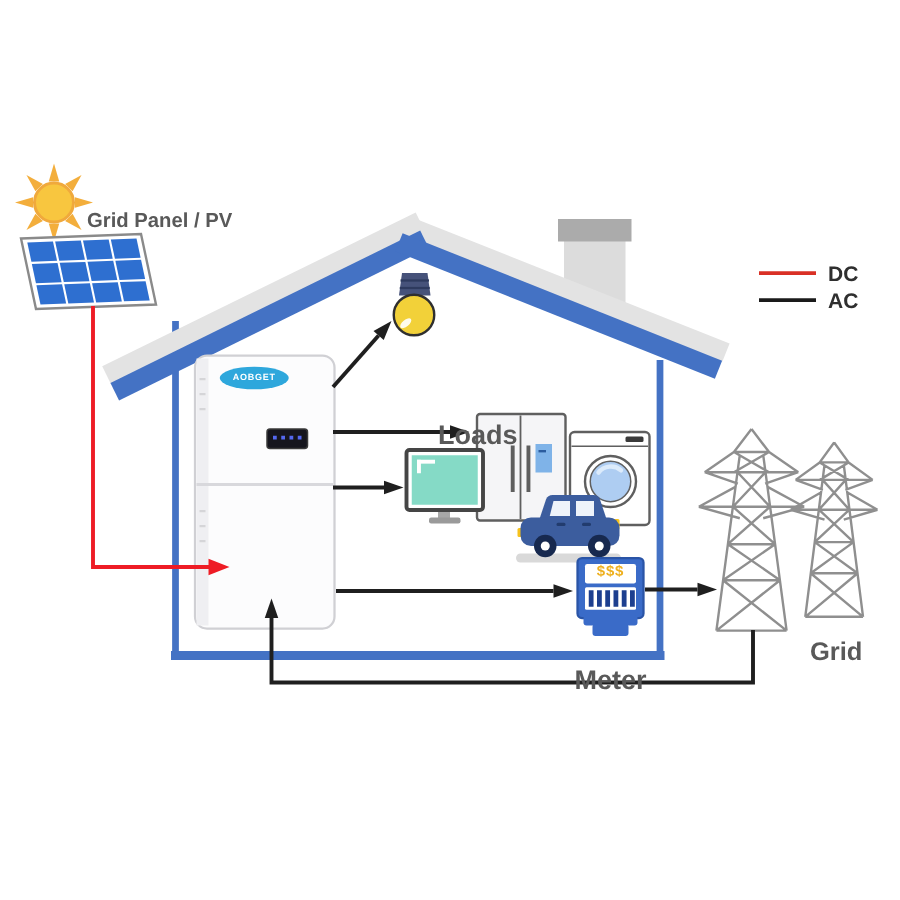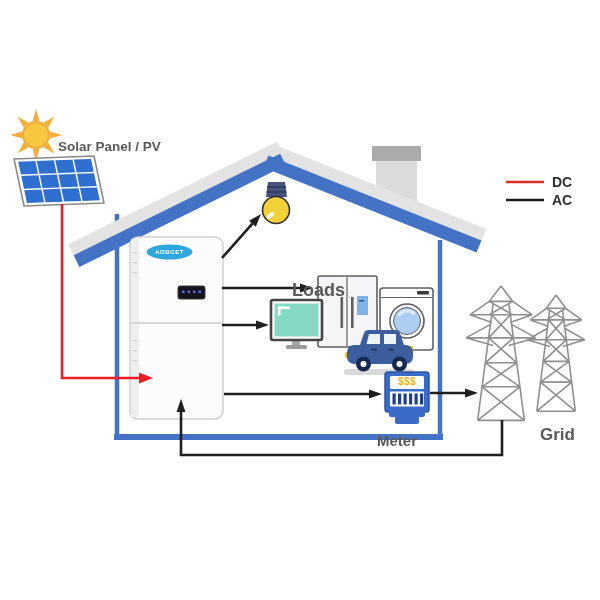--- a/index.html
+++ b/index.html
@@ -2,21 +2,21 @@
 <html><head>
 <meta charset="utf-8">
 <style>
   html,body{margin:0;padding:0;background:#fff;}
   .stage{position:relative;width:600px;height:600px;background:#fff;overflow:hidden;
          font-family:"Liberation Sans",sans-serif;}
   .stage svg{position:absolute;left:0;top:0;}
   .lbl{position:absolute;font-weight:bold;color:#595959;line-height:1;white-space:nowrap;}
   .lbl-solar{left:58px;top:140px;font-size:13.5px;}
   .lbl-loads{left:292px;top:241px;font-size:18px;margin-top:40px;}
-  .lbl-meter{left:377px;top:433px;width:60px;font-size:15px;}
+  .lbl-meter{left:377px;top:444px;width:60px;text-align:center;font-size:18px;}
   .lbl-grid{left:540px;top:399px;font-size:17px;margin-top:27px;}
   .lbl-legend{color:#2f2f2f;font-weight:600;font-size:14px;text-align:center;}
   .lbl-dc{left:552px;top:175px;}
   .lbl-ac{left:552px;top:193px;}
   .lbl-brand{left:146px;top:249px;width:47px;text-align:center;font-size:6px;
              font-weight:bold;color:#ffffff;letter-spacing:.5px;}
   .lbl-display{left:390px;top:377px;width:34px;text-align:center;font-size:10px;
                font-weight:bold;color:#eeb01f;letter-spacing:.5px;}
 </style>
 </head>
@@ -218,21 +218,21 @@
     <g>
       <polyline points="502,420 502,455 181,455 181,412" fill="none"></polyline>
       <polygon points="181,399 176.5,412 185.5,412" fill="#1f1f1f" stroke="none"></polygon>
     </g>
   </g>
 
   <line x1="506" y1="182" x2="544" y2="182" stroke-width="2.5" fill="none" stroke="#d93025"></line>
   <line x1="506" y1="200" x2="544" y2="200" stroke-width="2.5" fill="none" stroke="#1a1a1a"></line>
 </svg>
 
-  <div class="lbl lbl-solar">Solar Panel / PV</div>
+  <div class="lbl lbl-solar">Grid Panel / PV</div>
   <div class="lbl lbl-loads">Loads</div>
   <div class="lbl lbl-meter">Meter</div>
   <div class="lbl lbl-grid">Grid</div>
   <div class="lbl lbl-legend lbl-dc">DC</div>
   <div class="lbl lbl-legend lbl-ac">AC</div>
   <div class="lbl lbl-brand">AOBGET</div>
   <div class="lbl lbl-display">$$$</div>
 </div>
 
 </body></html>

